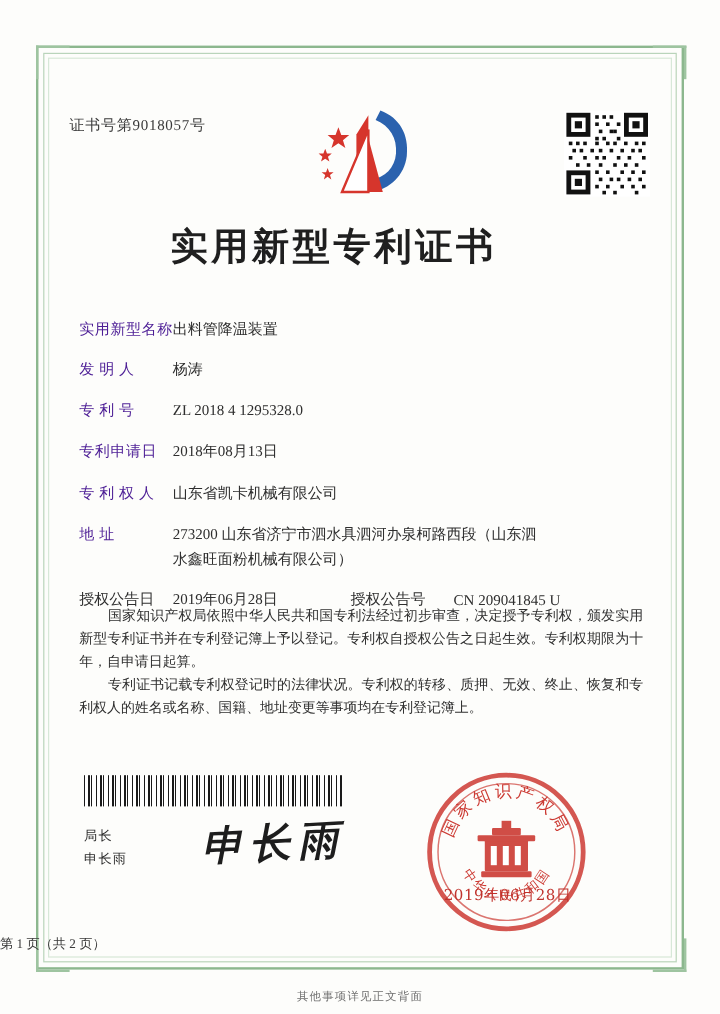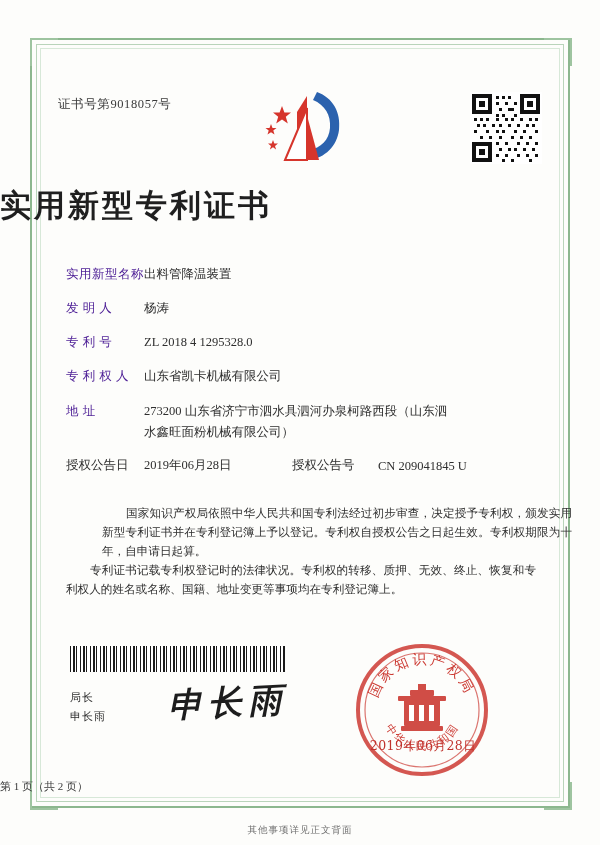--- a/index.html
+++ b/index.html
@@ -78,21 +78,21 @@
     position: absolute;
     right: 58px; top: 92px;
     width: 72px; height: 72px;
   }
 
   
   .title {
     position: absolute;
     left: 0; top: 185px;
     width: 556px;
-    text-align: left;
+    text-align: center;
     font-size: 31px;
     font-weight: bold;
     letter-spacing: 3px;
     color: #1f1f1f;
     font-family: "DejaVu Serif", serif;
   }
 
   
   .fields {
     position: absolute;
@@ -149,21 +149,21 @@
   .para {
     position: absolute;
     left: 66px;
     width: 470px;
     font-size: 11.6px;
     line-height: 1.62;
     text-align: justify;
     color: #2f2f2f;
     text-indent: 24px;
   }
-  .para.p1 { top: 505px; margin-left: 36px; }
+  .para.p1 { top: 505px; }
   .para.p2 { top: 562px; }
 
   
   .barcode {
     position: absolute;
     left: 70px; top: 646px;
     width: 215px; height: 26px;
     background: repeating-linear-gradient(
       to right,
       #1a1a1a 0px, #1a1a1a 1px,
@@ -350,20 +350,24 @@
     <div class="field-row">
       <div class="field-label">发 明 人</div>
       <div class="field-value">杨涛</div>
     </div>
 
     <div class="field-row">
       <div class="field-label">专 利 号</div>
       <div class="field-value">ZL 2018 4 1295328.0</div>
     </div>
 
+    <div class="field-row">
+      <div class="field-label">专利申请日</div>
+      <div class="field-value">2018年08月13日</div>
+    </div>
 
     <div class="field-row">
       <div class="field-label">专 利 权 人</div>
       <div class="field-value">山东省凯卡机械有限公司</div>
     </div>
 
     <div class="field-row">
       <div class="field-label">地 址</div>
       <div class="field-value">
         <span>273200 山东省济宁市泗水具泗河办泉柯路西段（山东泗</span>

